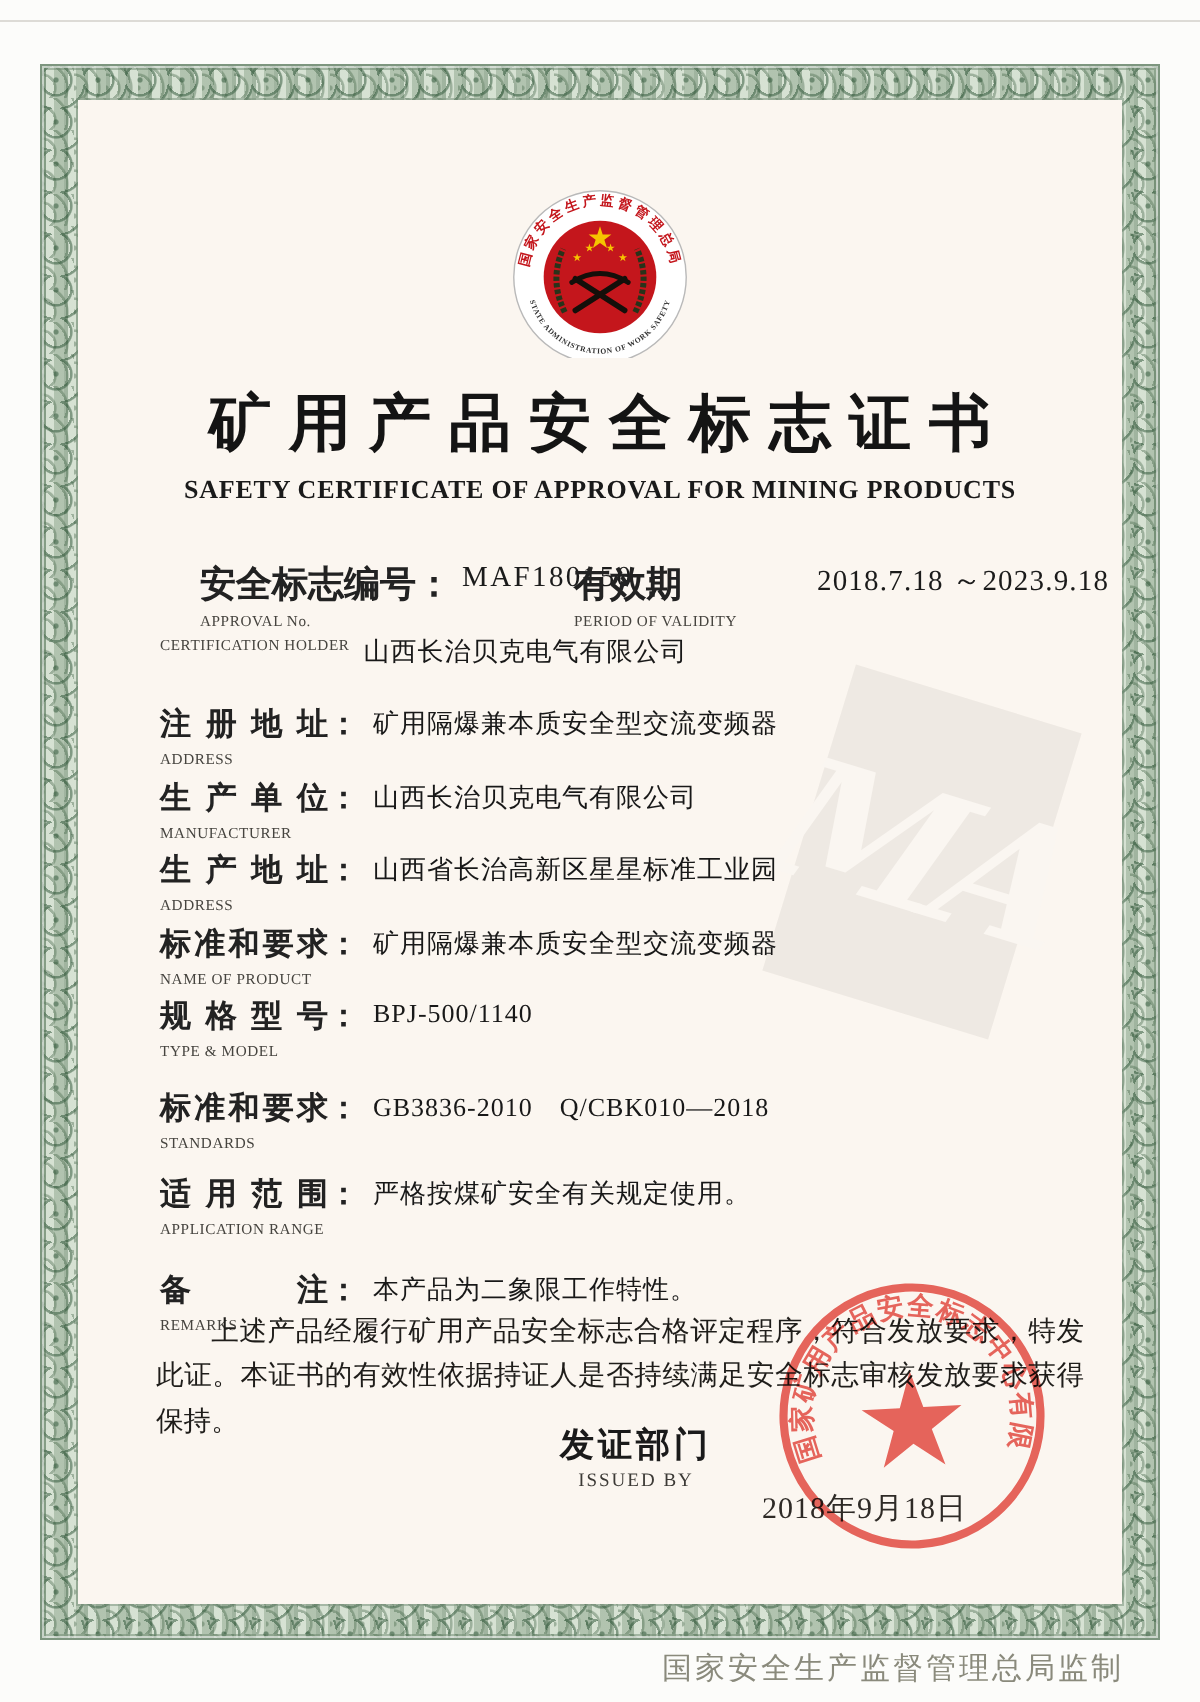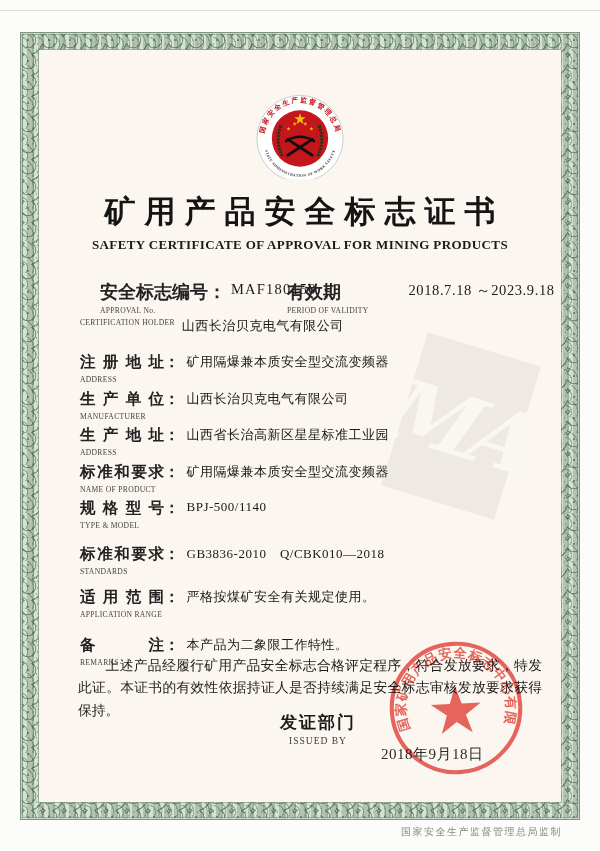--- a/index.html
+++ b/index.html
@@ -79,21 +79,21 @@
   
   .issued{position:absolute;left:0;right:0;top:711px;text-align:center;transform:translateX(18px);}
   .issued .zh{font-size:17px;font-weight:700;letter-spacing:2px;color:#1a1a1a;}
   .issued .en{font-size:9.5px;letter-spacing:1px;color:#3c3a36;margin-top:2px;}
   .issue-date{position:absolute;left:381px;top:745px;font-size:15px;color:#2e2a26;letter-spacing:.5px;}
 
   
   .seal{position:absolute;left:383px;top:635px;width:146px;height:146px;
     mix-blend-mode:multiply;opacity:.82;z-index:3;transform:rotate(-3deg);}
 
-  .footer{position:absolute;right:38px;top:825px;font-size:10px;
+  .footer{position:absolute;right:38px;top:825px;font-size:15px;
     color:#8a8a7c;letter-spacing:1.5px;}
 </style>
 </head>
 <body>
 
 <div class="scan-top"></div>
 <div class="border-band"></div>
 <div class="paper"></div>
 
 <div class="wm">

